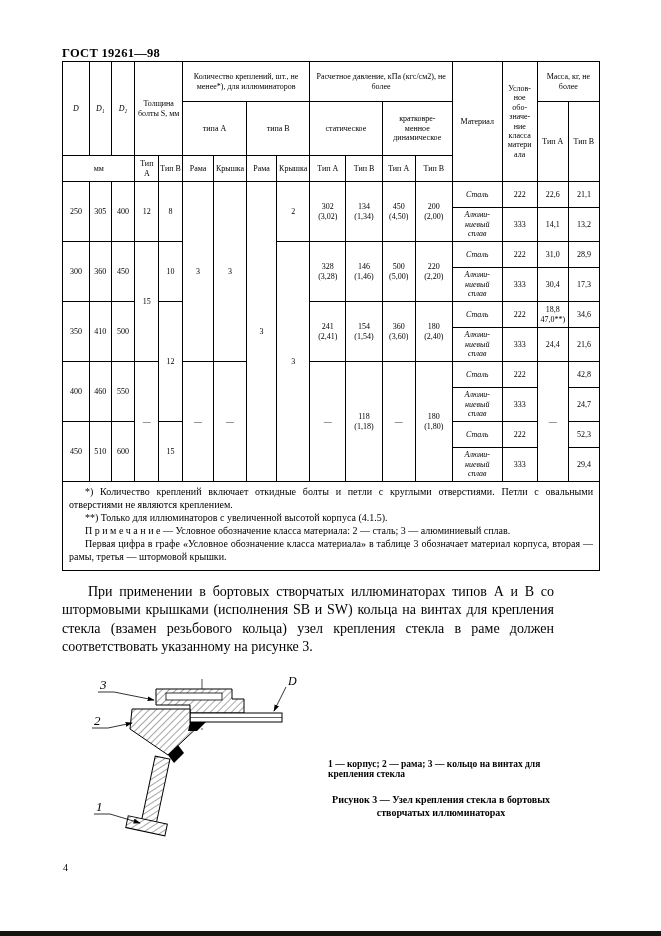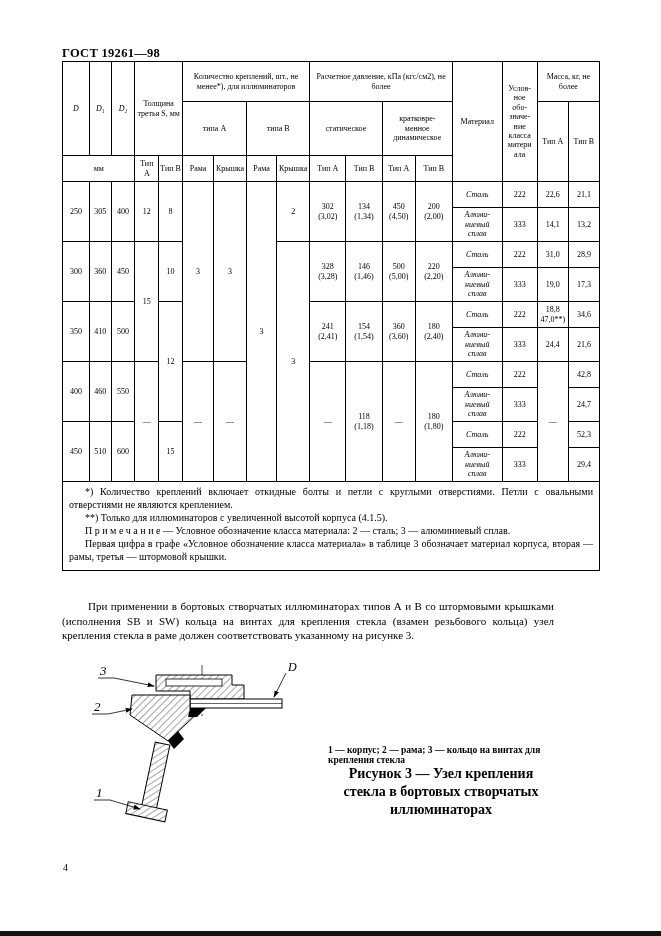--- a/index.html
+++ b/index.html
@@ -13,27 +13,27 @@
   .t3 th,.t3 td{border:1px solid #000;text-align:center;vertical-align:middle;
                 font-weight:normal;white-space:pre-line;padding:1px;overflow:hidden;}
   tr.hr1{height:40px;} tr.hr2{height:54px;} tr.hr3{height:26px;}
   tr.rs{height:26px;} tr.ra{height:34px;}
   .it{font-style:italic;}
   .mat{text-align:left;padding-left:3px;font-style:italic;}
   td.footnotes{white-space:normal;text-align:left;vertical-align:top;
                font-size:10px;padding:3px 6px 7px 6px;line-height:1.3;}
   .fn{margin:0;text-indent:16px;text-align:justify;}
 
-  .para{margin-top:28px;font-size:11px;line-height:1.32;text-align:justify;text-indent:26px;}
+  .para{margin-top:12px;font-size:14px;line-height:1.32;text-align:justify;text-indent:26px;}
 
   .figure-row{display:flex;margin-top:16px;}
   .fig-svg{flex:0 0 auto;margin-left:10px;}
   .fig-right{flex:1;padding-left:16px;font-weight:bold;}
   .legend{font-size:9.5px;margin-top:86px;}
-  .caption{font-size:14px;text-align:center;line-height:1.3;}
+  .caption{font-size:10px;text-align:center;margin-top:14px;line-height:1.3;}
   .callout{font-style:italic;font-size:13px;font-family:"Liberation Serif",serif;}
   .dim{font-style:italic;font-size:12px;font-family:"Liberation Serif",serif;}
 
   .page-number{position:absolute;left:63px;top:862px;font-size:10px;}
   .scan-edge{position:absolute;left:0;right:0;bottom:0;height:5px;background:#141414;}
 </style>
 </head>
 <body>
 
 <div class="page">
@@ -59,21 +59,21 @@
         <col style="width:48px">
           <col style="width:34px">
         <col style="width:30px">
           <col style="width:30px">
       </colgroup>
       <thead>
         <tr class="hr1">
           <th class="it" rowspan="2">D</th>
           <th class="it" rowspan="2">D₁</th>
           <th class="it" rowspan="2">D₂</th>
-          <th colspan="2" rowspan="2">Толщина третья S, мм</th>
+          <th colspan="2" rowspan="2">Толщина болты S, мм</th>
           <th colspan="4">Количество креплений, шт., не менее*), для иллюминаторов</th>
           <th colspan="4">Расчетное давление, кПа (кгс/см2), не более</th>
           <th rowspan="3">Материал</th>
           <th rowspan="3">Услов-
 ное
 обо-
 значе-
 ние
 класса
 матери
@@ -156,21 +156,21 @@
           <td class="mat">Сталь</td>
           <td>222</td>
           <td>31,0</td>
           <td>28,9</td>
         </tr>
         <tr class="ra">
           <td class="mat">Алюми-
 ниевый
 сплав</td>
           <td>333</td>
-          <td>19,0</td>
+          <td>30,4</td>
           <td>17,3</td>
         </tr>
 
         <tr class="rs">
           <td rowspan="2">350</td>
           <td rowspan="2">410</td>
           <td rowspan="2">500</td>
           <td rowspan="4">12</td>
           <td rowspan="2">241
 (2,41)</td>

